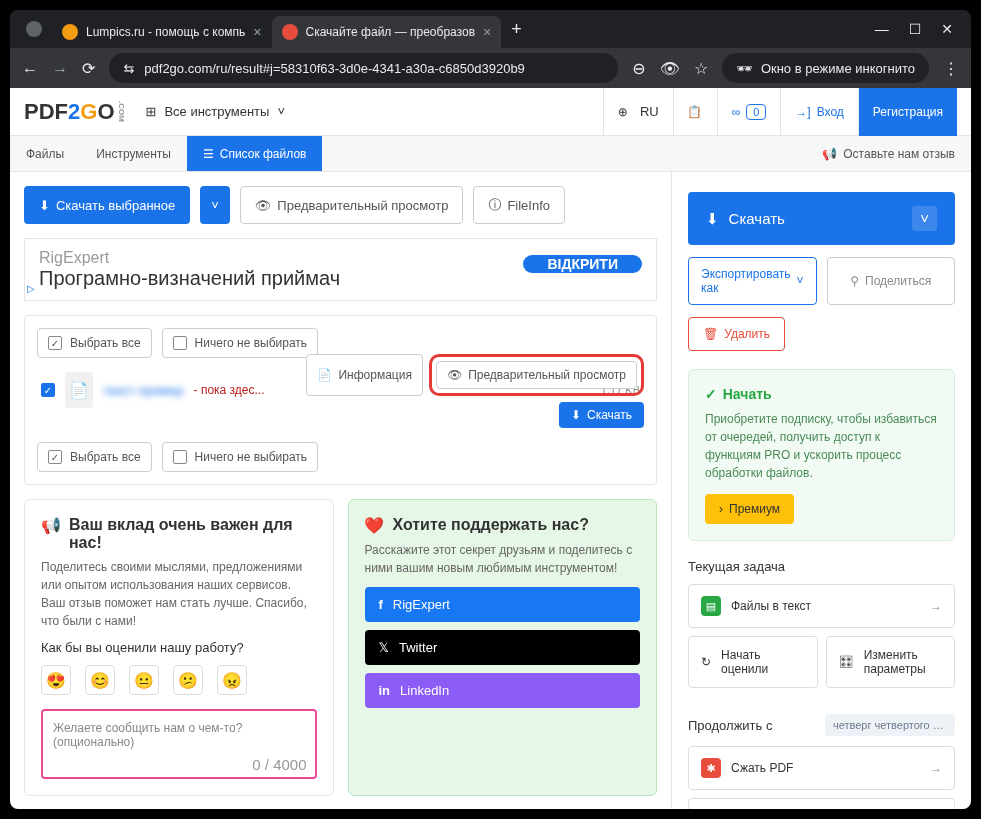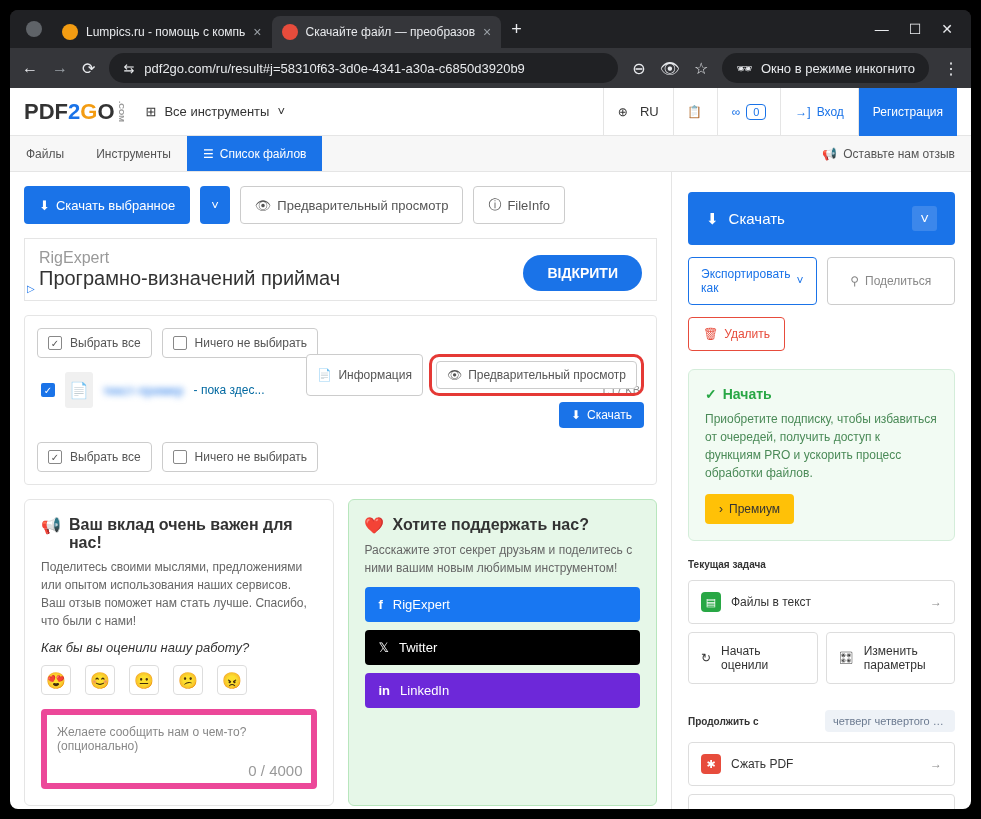--- a/index.html
+++ b/index.html
@@ -44,62 +44,62 @@
 .left-col { flex: 1; padding: 14px; overflow-y: auto; }
 .right-col { width: 300px; border-left: 1px solid #e5e5e5; padding: 20px 16px; overflow-y: auto; }
 .action-row { display: flex; gap: 10px; margin-bottom: 14px; }
 .btn { display: flex; align-items: center; gap: 6px; padding: 9px 14px; border-radius: 4px; font-size: 13px; cursor: pointer; border: 1px solid transparent; white-space: nowrap; }
 .btn-primary { background: #1a73e8; color: #fff; }
 .btn-outline { background: #fff; border-color: #ccc; color: #555; }
 .btn-dropdown { background: #1a73e8; color: #fff; padding: 9px 10px; }
 .ad-box { border: 1px solid #e5e5e5; padding: 10px 14px; margin-bottom: 14px; position: relative; }
 .ad-label { font-size: 16px; color: #999; }
 .ad-title { font-size: 20px; color: #333; }
-.ad-btn { position: absolute; right: 14px; top: 16px; background: #1a73e8; color: #fff; border-radius: 20px; padding: 10px 24px; font-size: 14px; font-weight: bold; }
+.ad-btn { position: absolute; right: 14px; top: 16px; background: #1a73e8; color: #fff; border-radius: 20px; padding: 1px 24px; font-size: 14px; font-weight: bold; }
 .ad-arrow { position: absolute; left: 2px; bottom: 6px; font-size: 10px; color: #1a73e8; }
 .file-panel { border: 1px solid #e5e5e5; border-radius: 4px; padding: 12px; margin-bottom: 14px; }
 .select-row { display: flex; gap: 10px; }
 .select-btn { display: flex; align-items: center; gap: 8px; border: 1px solid #ccc; border-radius: 4px; padding: 7px 10px; font-size: 12px; color: #555; cursor: pointer; }
 .chk { width: 14px; height: 14px; border: 1.5px solid #888; border-radius: 2px; display: inline-flex; align-items: center; justify-content: center; font-size: 10px; }
 .chk.checked { color: #555; }
 .file-row { display: flex; align-items: center; padding: 14px 4px; gap: 10px; position: relative; }
 .file-chk { width: 14px; height: 14px; background: #1a73e8; border-radius: 2px; display: flex; align-items: center; justify-content: center; color: #fff; font-size: 10px; }
 .file-icon-box { width: 28px; height: 36px; background: #f0f0f0; border-radius: 3px; display: flex; align-items: center; justify-content: center; color: #999; }
 .file-name { color: #1a73e8; font-size: 13px; filter: blur(3px); }
-.file-suffix { color: #0369a1; font-size: 12px; }
+.file-suffix { color: #b91c1c; font-size: 12px; }
 .file-size { color: #888; font-size: 11px; margin-left: auto; }
 .file-actions-top { position: absolute; right: 0; top: -4px; display: flex; gap: 6px; }
 .file-action-btn { border: 1px solid #ccc; border-radius: 4px; padding: 6px 10px; font-size: 12px; color: #555; display: flex; align-items: center; gap: 6px; cursor: pointer; background: #fff; }
 .highlight-red { border: 3px solid #e53935; border-radius: 10px; padding: 4px; }
 .file-download-btn { position: absolute; right: 0; bottom: -6px; background: #1a73e8; color: #fff; border-radius: 4px; padding: 6px 12px; font-size: 12px; display: flex; align-items: center; gap: 6px; cursor: pointer; }
 .two-col { display: flex; gap: 14px; }
 .card { border: 1px solid #e5e5e5; border-radius: 6px; padding: 16px; flex: 1; }
 .card.green { background: #e6f7e8; border-color: #b8e6bd; }
 .card h3 { font-size: 16px; color: #333; margin-bottom: 6px; display: flex; gap: 8px; align-items: flex-start; }
 .card p { font-size: 12px; color: #666; line-height: 1.5; margin-bottom: 10px; }
 .social-btn { display: flex; align-items: center; gap: 10px; padding: 10px 14px; border-radius: 4px; color: #fff; font-size: 13px; margin-bottom: 8px; cursor: pointer; }
 .social-fb { background: #1877f2; }
 .social-tw { background: #000; }
-.social-li { background: #6d28d9; }
-.rating-q { font-size: 13px; color: #333; margin-bottom: 10px; font-style: italic; }
+.social-li { background: #8b5cf6; }
+.rating-q { font-size: 13px; color: #333; margin-bottom: 10px; }
 .emojis { display: flex; gap: 14px; margin-bottom: 14px; }
 .emoji { width: 30px; height: 30px; border: 1px solid #ddd; border-radius: 4px; display: flex; align-items: center; justify-content: center; font-size: 16px; cursor: pointer; }
-.textarea-box { border: 6px solid #ec4899; border-radius: 4px; padding: 10px; font-size: 12px; color: #888; height: 80px; position: relative; }
+.textarea-box { border: 2px solid #ec4899; border-radius: 4px; padding: 10px; font-size: 12px; color: #888; height: 70px; position: relative; }
 .char-count { position: absolute; right: 8px; bottom: 4px; font-size: 15px; color: #999; }
 .r-btn-main { background: #1a73e8; color: #fff; border-radius: 4px; padding: 14px 18px; display: flex; align-items: center; gap: 10px; font-size: 15px; font-weight: 500; cursor: pointer; margin-bottom: 12px; }
 .r-btn-main .caret { margin-left: auto; background: rgba(255,255,255,0.15); padding: 4px 8px; border-radius: 3px; }
 .r-row { display: flex; gap: 10px; margin-bottom: 12px; }
 .r-btn-outline { border: 1px solid #1a73e8; color: #1a73e8; border-radius: 4px; padding: 9px 12px; font-size: 12px; display: flex; align-items: center; gap: 6px; cursor: pointer; flex: 1; justify-content: center; }
 .r-btn-outline.plain { border-color: #ccc; color: #888; }
 .r-btn-danger { border: 1px solid #e74c3c; color: #e74c3c; border-radius: 4px; padding: 9px 14px; font-size: 12px; display: inline-flex; align-items: center; gap: 6px; cursor: pointer; }
 .r-card { border: 1px solid #d4edda; background: #f2fbf3; border-radius: 6px; padding: 16px; margin: 18px 0; }
 .r-card-title { color: #28a745; font-size: 14px; font-weight: bold; display: flex; gap: 6px; align-items: center; margin-bottom: 8px; }
 .r-card-text { font-size: 12px; color: #4a8a57; line-height: 1.5; margin-bottom: 12px; }
 .r-premium { background: #ffc107; color: #333; border-radius: 4px; padding: 8px 14px; font-size: 12px; display: inline-flex; align-items: center; gap: 6px; cursor: pointer; font-weight: 500; }
-.r-section-title { font-size: 10px; font-weight: bold; color: #333; margin: 18px 0 10px; }
+.r-section-title { font-size: 13px; font-weight: normal; color: #333; margin: 18px 0 10px; }
 .r-option { border: 1px solid #ddd; border-radius: 4px; padding: 11px 12px; display: flex; align-items: center; gap: 10px; font-size: 12px; color: #333; cursor: pointer; margin-bottom: 8px; }
 .r-option .arrow { margin-left: auto; color: #888; }
 .r-icon-sq { width: 20px; height: 20px; border-radius: 4px; display: flex; align-items: center; justify-content: center; font-size: 11px; color: #fff; }
 .r-two { display: flex; gap: 8px; }
 .r-two .r-option { flex: 1; }
 .tag-chip { background: #eef2f7; color: #6b7a90; font-size: 11px; padding: 5px 8px; border-radius: 4px; white-space: nowrap; overflow: hidden; text-overflow: ellipsis; max-width: 130px; }
 .continue-row { display: flex; align-items: center; justify-content: space-between; margin: 18px 0 10px; }
 </style>
 </head>
 <body>

